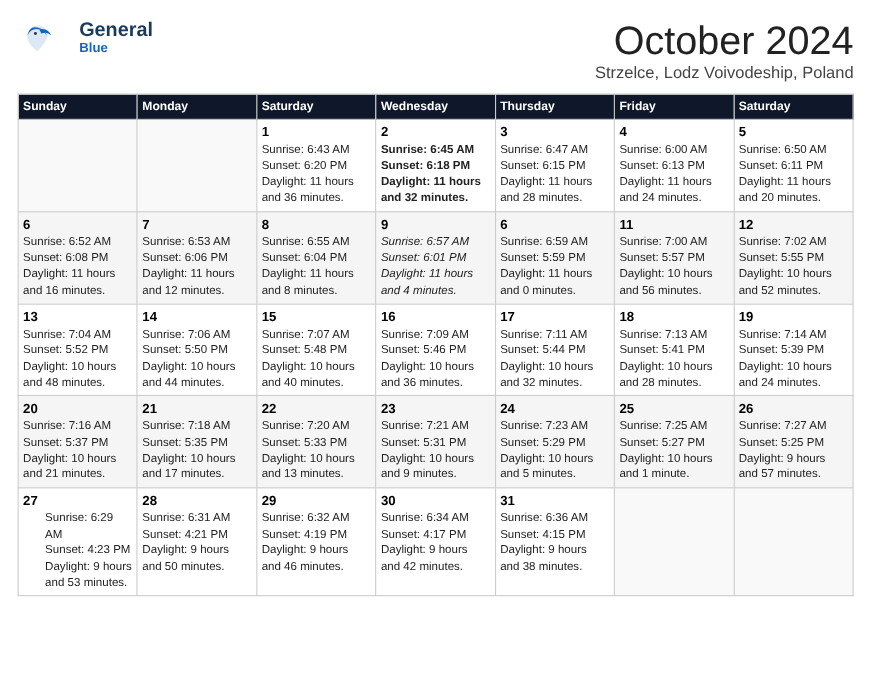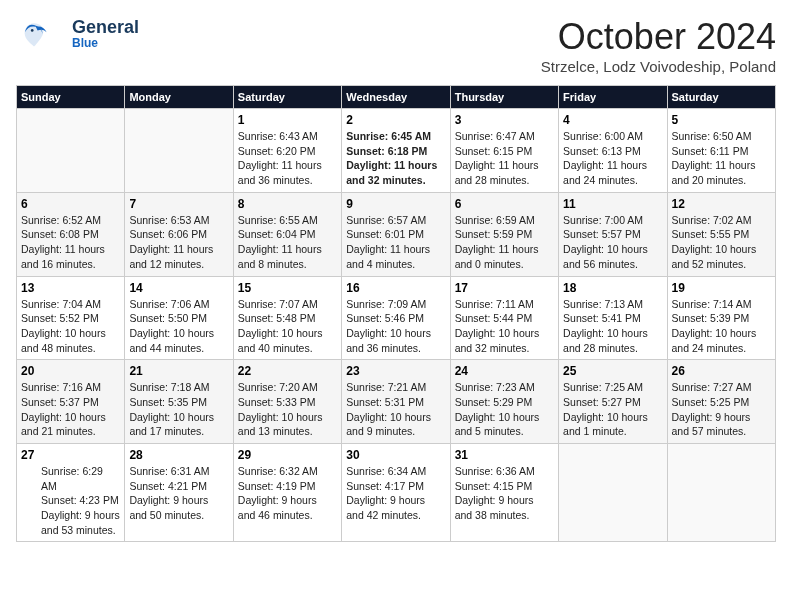--- a/index.html
+++ b/index.html
@@ -183,21 +183,21 @@
         </td>
         <td>
           <span class="day-number">8</span>
           <div class="day-info" style="white-space: pre-line;">Sunrise: 6:55 AM
 Sunset: 6:04 PM
 Daylight: 11 hours
 and 8 minutes.</div>
         </td>
         <td>
           <span class="day-number">9</span>
-          <div class="day-info" style="white-space: pre-line;">Sunrise: 6:57 AM
+          <div class="day-info" style="white-space: pre-line; font-style: italic;">Sunrise: 6:57 AM
 Sunset: 6:01 PM
 Daylight: 11 hours
 and 4 minutes.</div>
         </td>
         <td>
           <span class="day-number">6</span>
           <div class="day-info" style="white-space: pre-line;">Sunrise: 6:59 AM
 Sunset: 5:59 PM
 Daylight: 11 hours
 and 0 minutes.</div>

